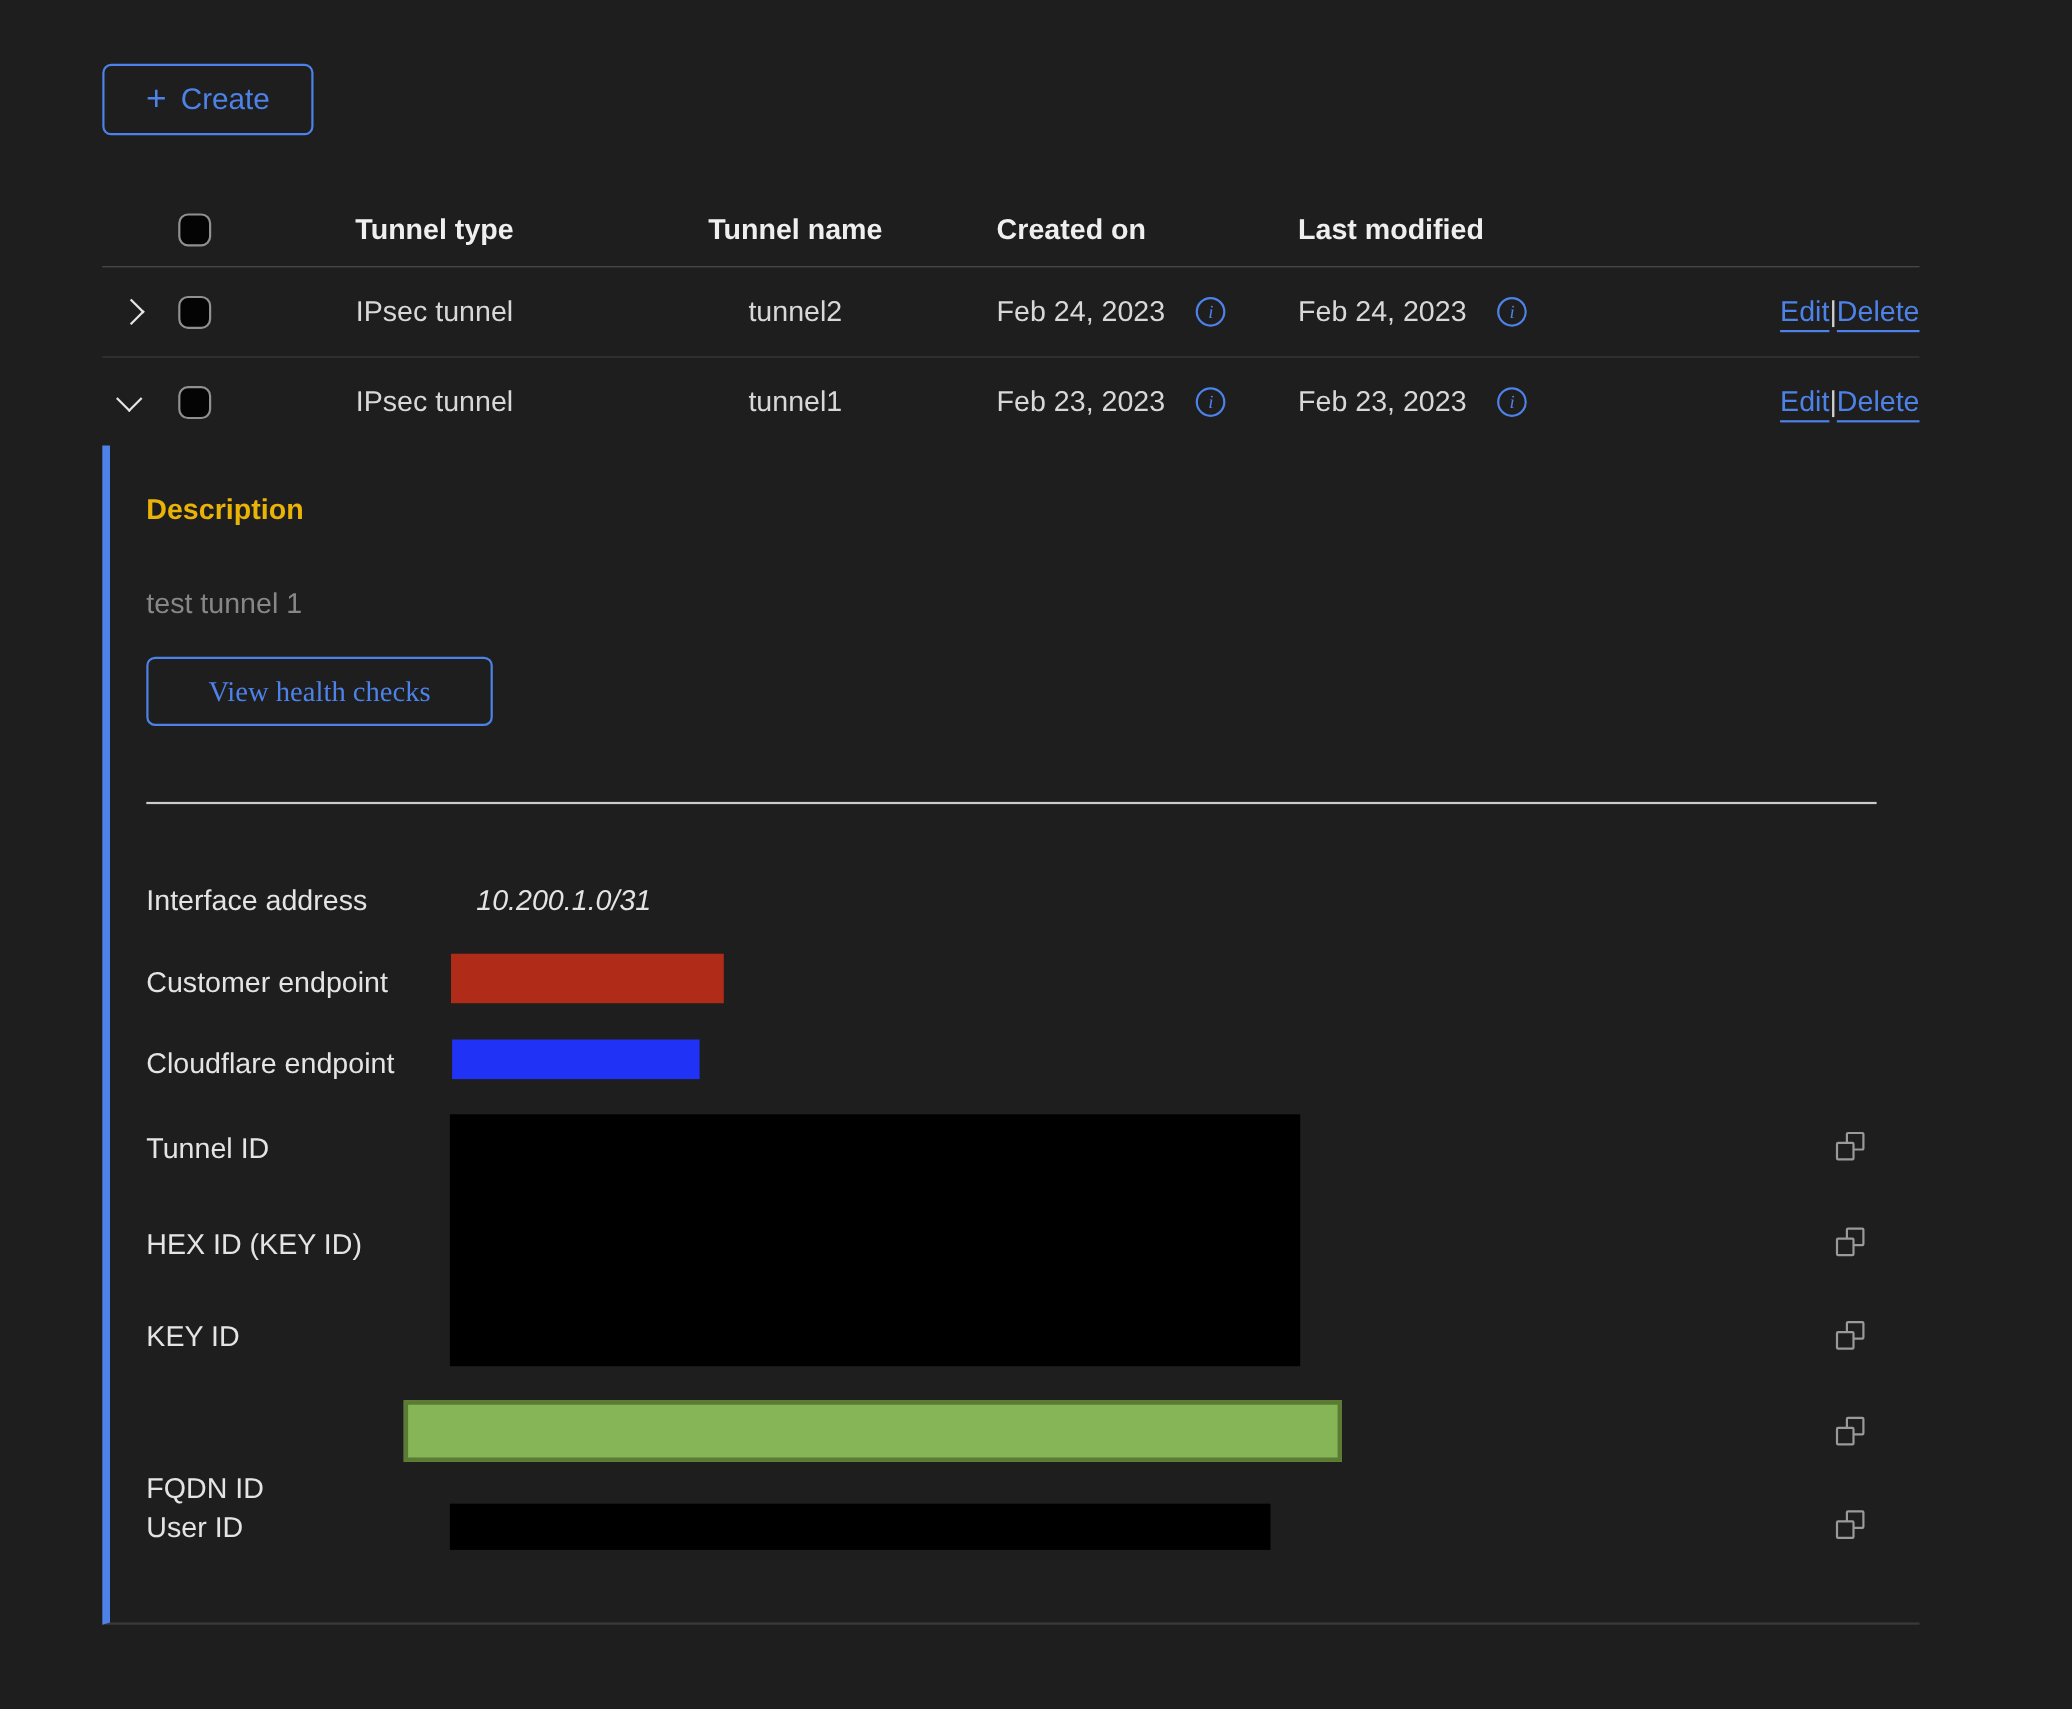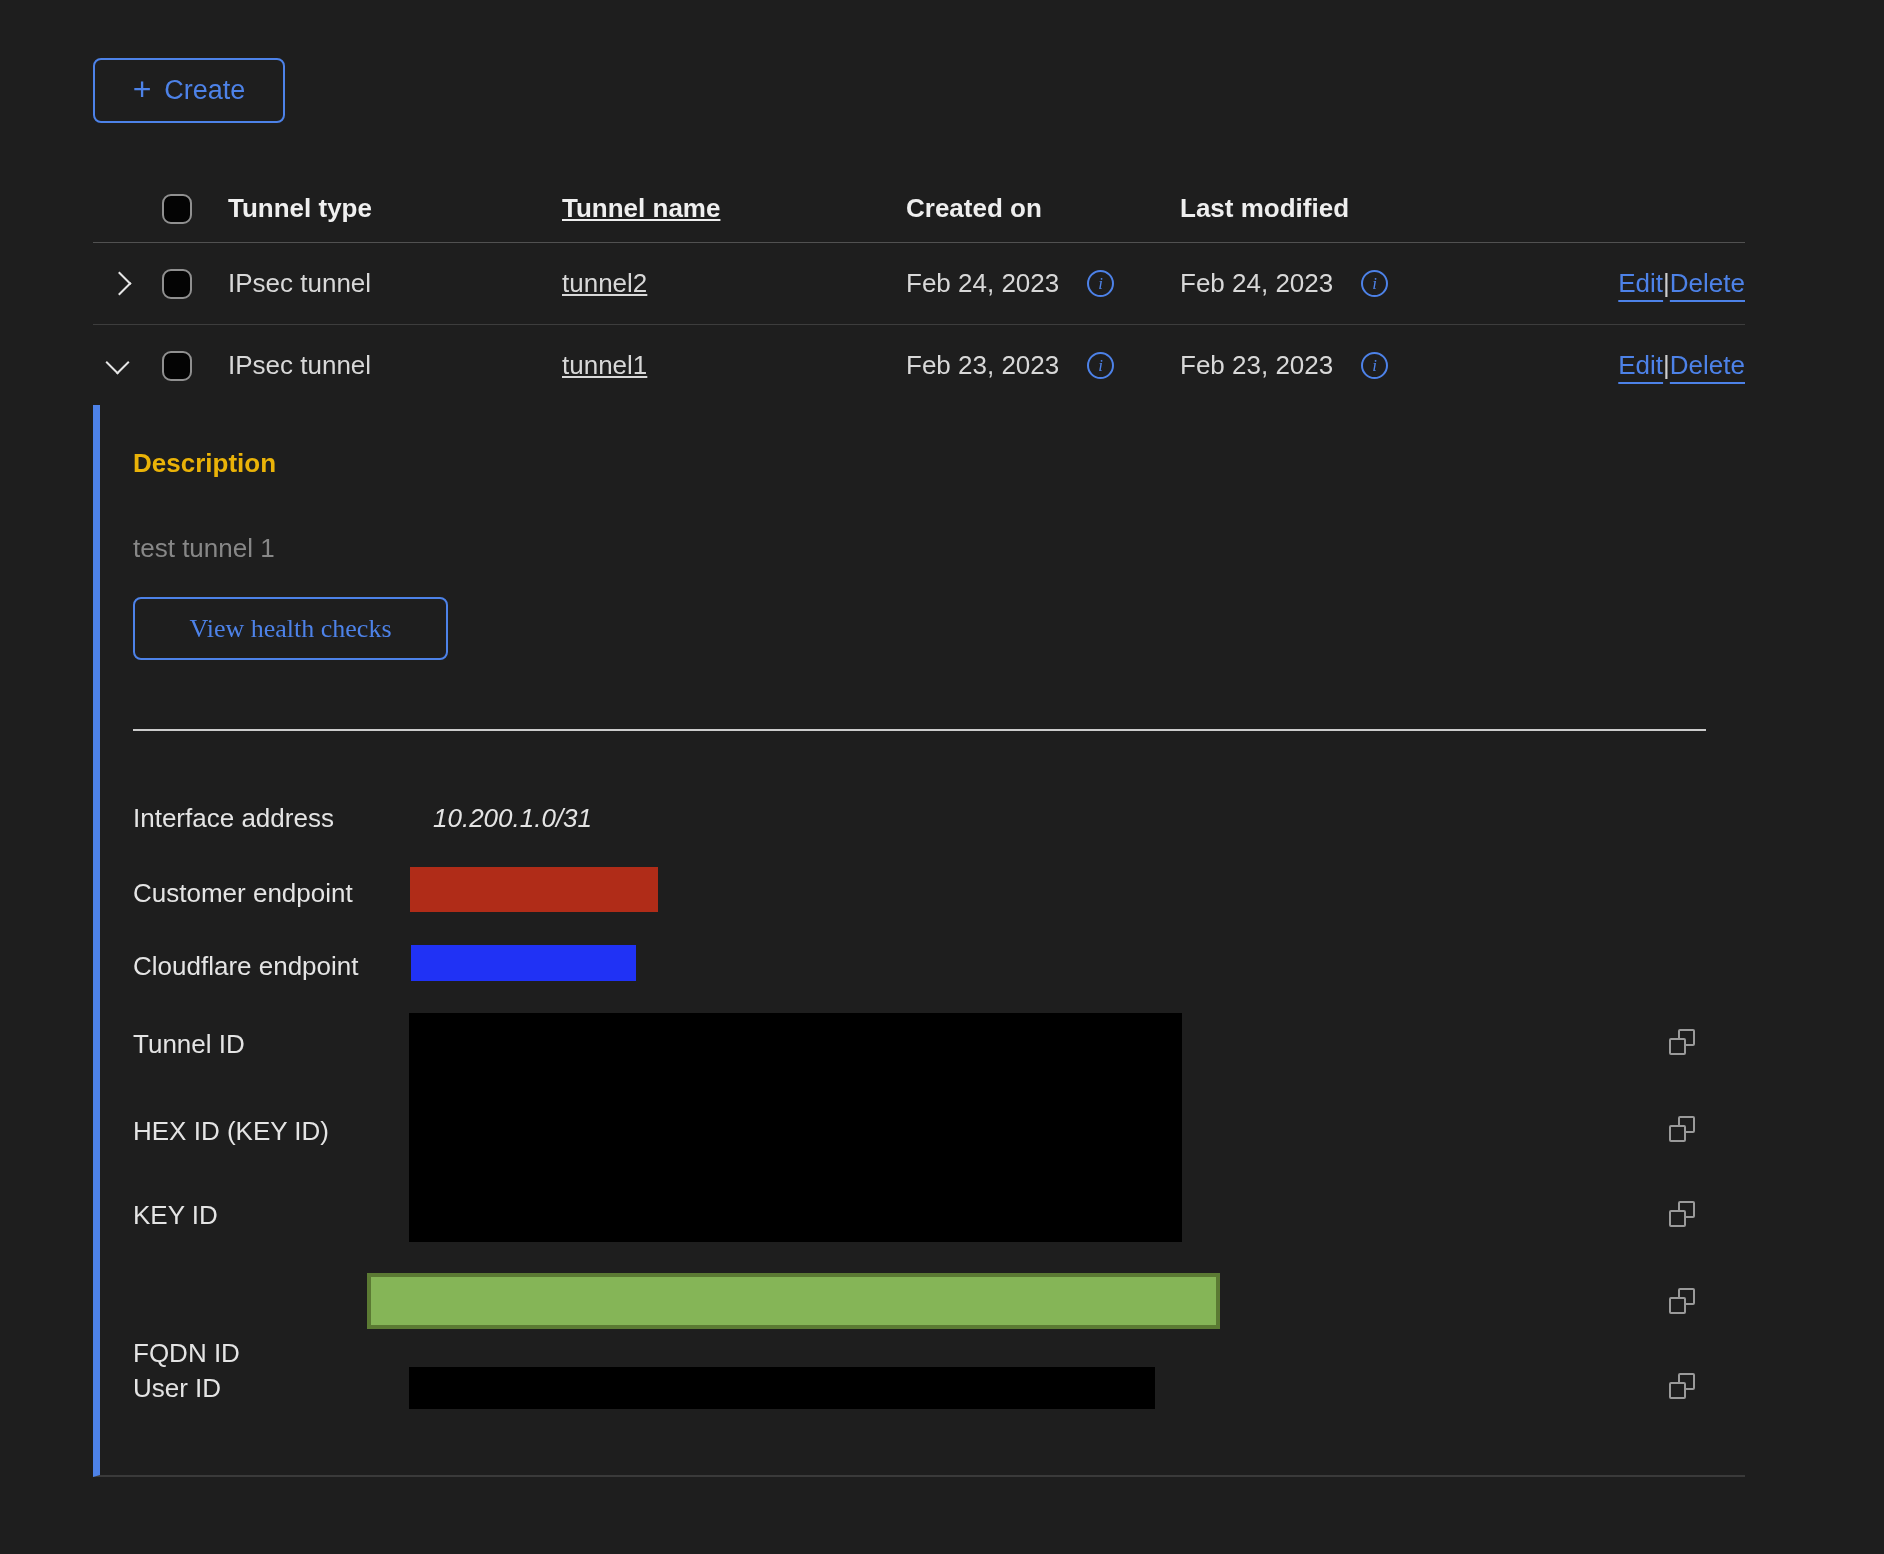--- a/index.html
+++ b/index.html
@@ -9,31 +9,31 @@
   }
   
   .create-btn{
     position:absolute;left:93px;top:58px;width:192px;height:65px;
     background:transparent;border:2px solid var(--accent-blue,#4d82e8);border-radius:8px;
     color:var(--accent-blue,#5a8cf0);font-size:27px;font-family:inherit;
     display:flex;align-items:center;justify-content:center;gap:13px;cursor:pointer;
   }
   .create-btn .plus{font-size:32px;font-weight:300;line-height:1;margin-top:-3px;}
   
-  .table{position:absolute;left:93px;top:175px;width:1652px;}
+  .table{position:absolute;left:93px;top:175px;width:1652px;text-align:center;}
   .thead{height:67px;display:flex;align-items:center;border-bottom:1px solid #515151;
          font-weight:700;font-size:26px;color:#efefef;}
   .trow{height:81px;display:flex;align-items:center;border-bottom:1px solid #3d3d3d;
         font-size:26px;color:#d8d8d8;}
   .trow.expanded{border-bottom:none;}
   .col{flex-shrink:0;}
   .col-exp{width:69px;box-sizing:border-box;padding-left:16px;display:flex;align-items:center;}
   .col-check{width:66px;display:flex;align-items:center;}
   .col-type{width:334px;}
-  .col-name{width:322px;text-decoration:underline;}
+  .col-name{width:322px;}
   .col-created{width:274px;display:flex;align-items:center;gap:28px;margin-left:22px;}
   .col-modified{width:272px;display:flex;align-items:center;gap:28px;}
   .col-actions{flex:1;display:flex;justify-content:flex-end;align-items:center;}
   .checkbox{width:30px;height:30px;border:2px solid #909090;border-radius:9px;
             background:#040404;box-sizing:border-box;cursor:pointer;}
   .chev{width:15px;height:15px;border-right:2.5px solid #e6e6e6;border-bottom:2.5px solid #e6e6e6;
         display:inline-block;cursor:pointer;}
   .chev.right{transform:rotate(-45deg);margin-left:2px;}
   .chev.down{transform:rotate(45deg);margin-top:-6px;}
   .info{width:27px;height:27px;border:2px solid var(--accent-blue,#4d82e8);border-radius:50%;

